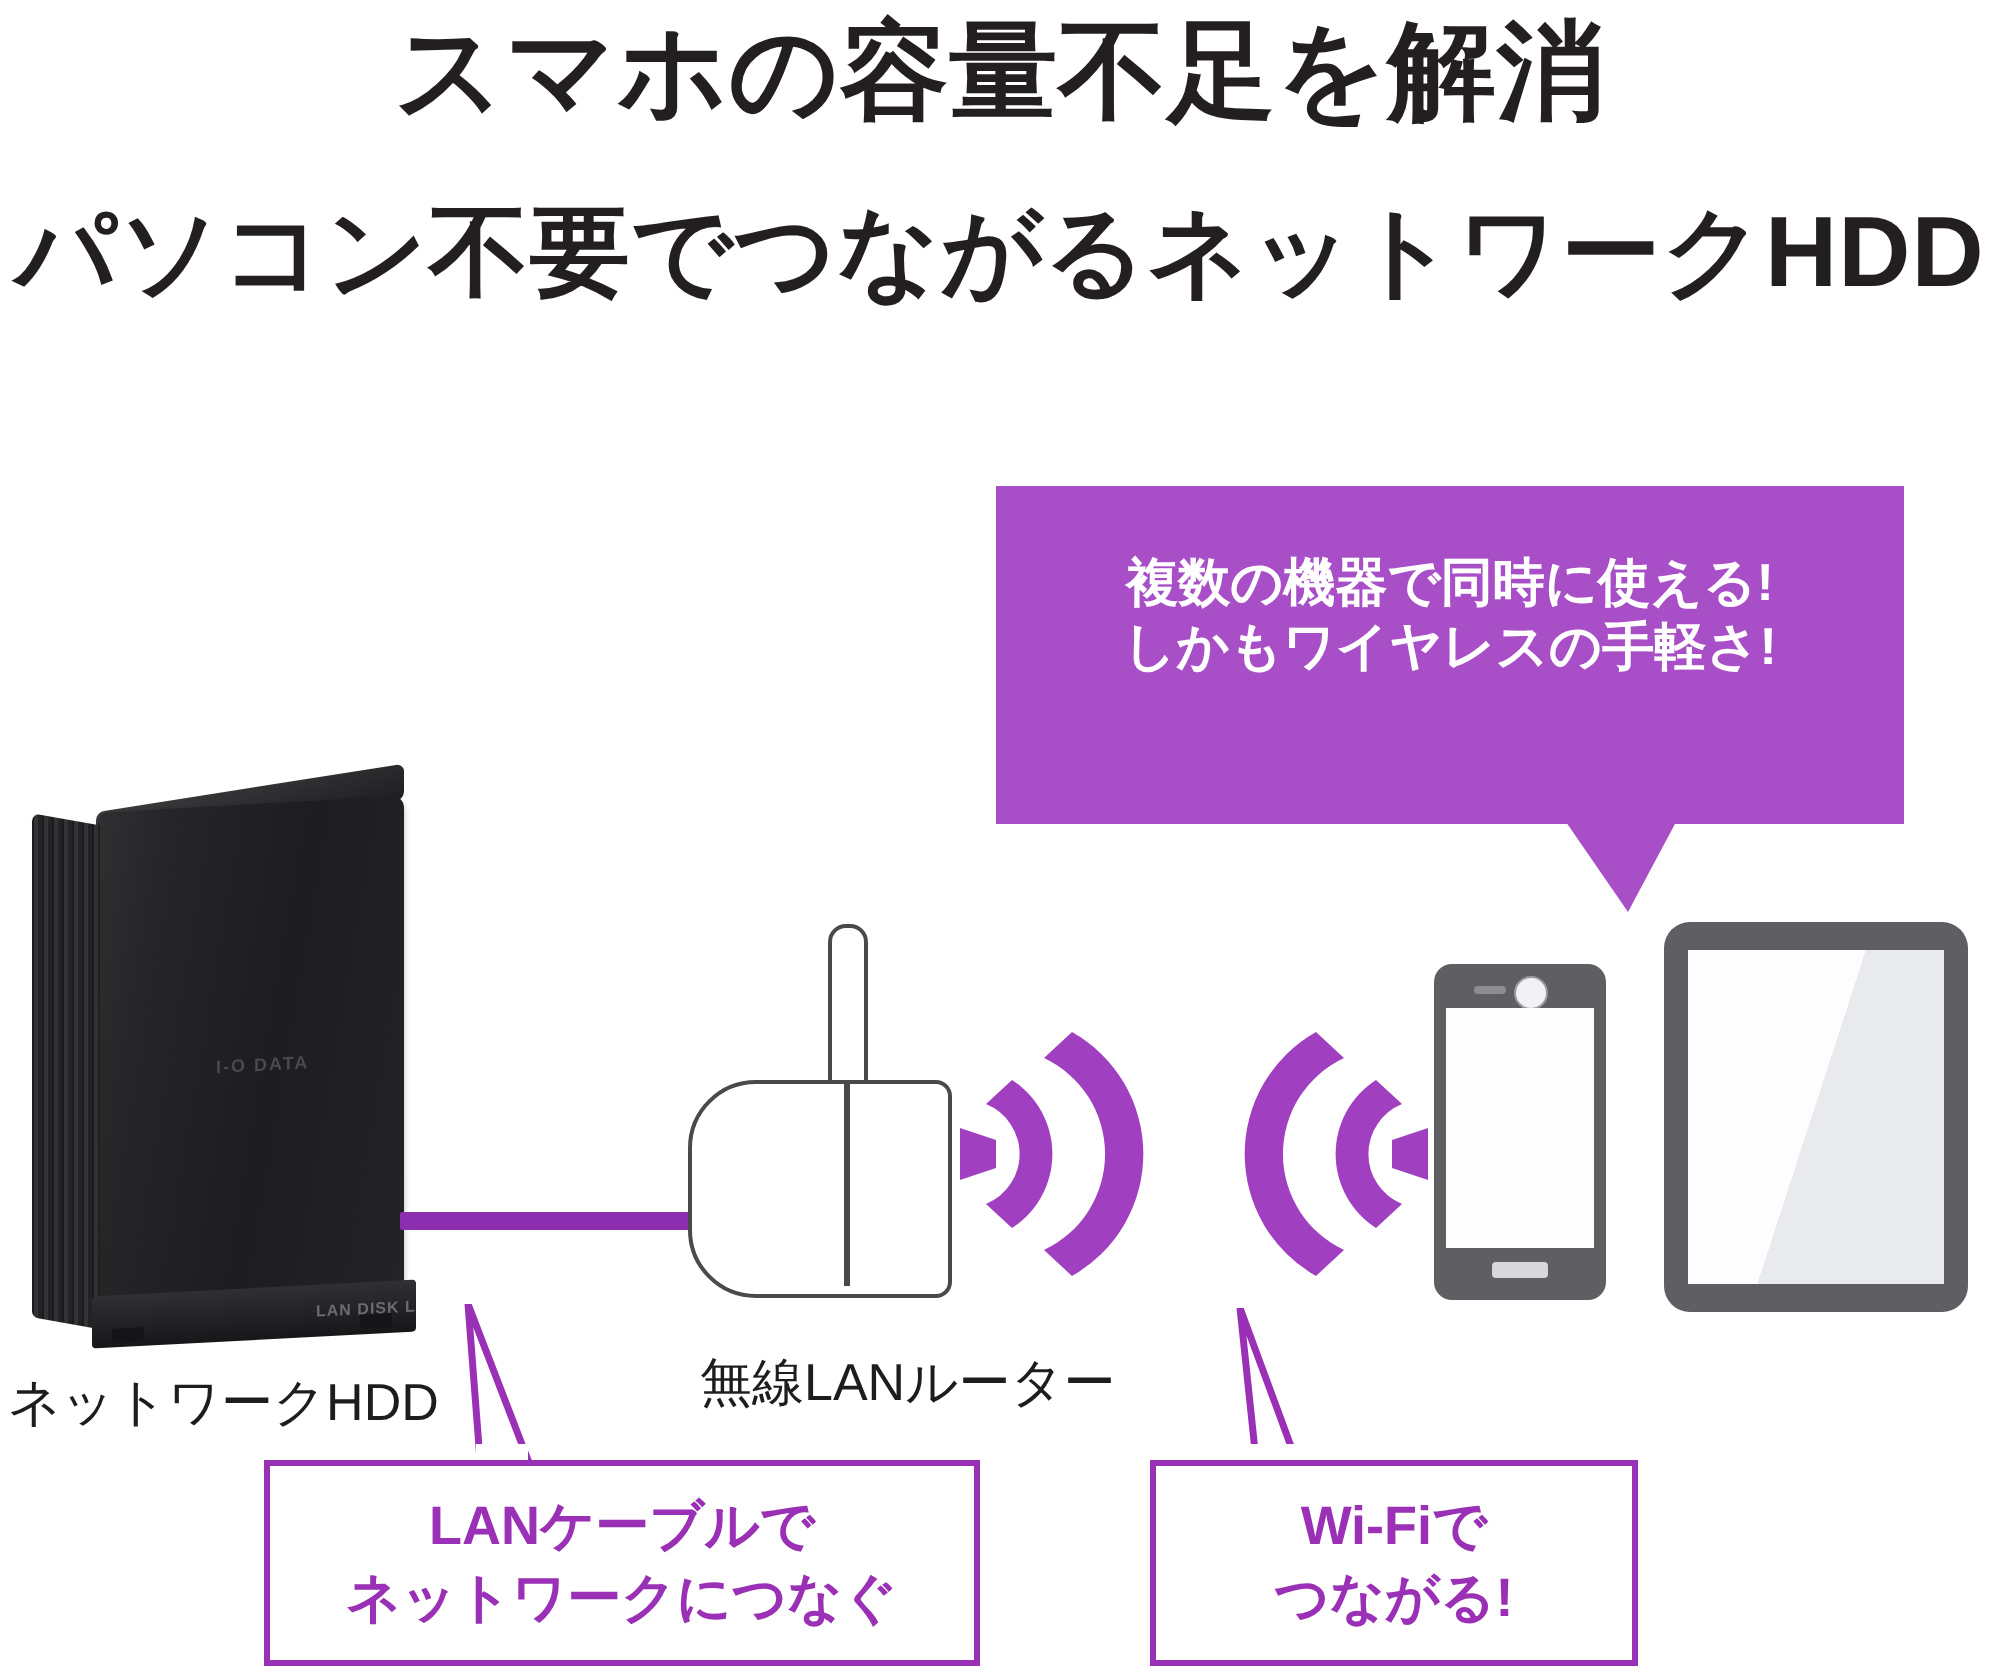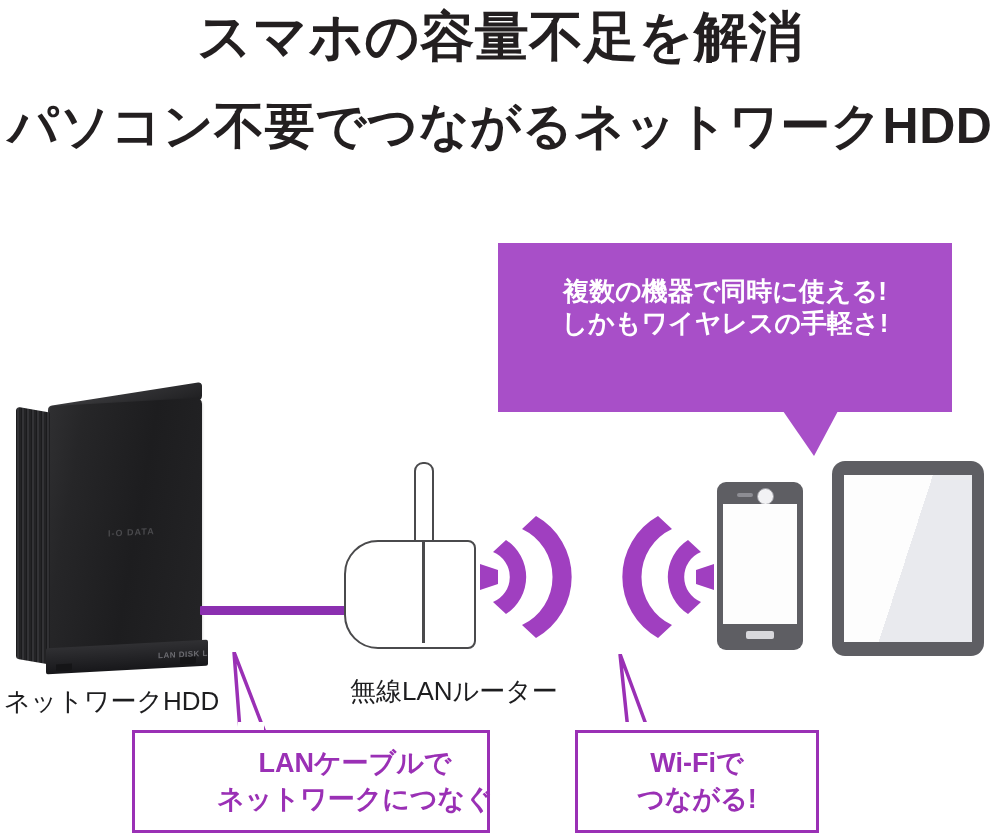--- a/index.html
+++ b/index.html
@@ -155,21 +155,21 @@
   
   .callout-outline{
     position:absolute;background:#ffffff;border:3.5px solid #9a30b5;
   }
   .callout-outline .txt{
     position:absolute;left:0;width:100%;text-align:center;
     color:#9a30b5;font-weight:bold;font-size:27px;line-height:36px;
     white-space:pre-line;
   }
   #callout-lan{left:132px;top:730px;width:352px;height:97px;}
-  #callout-lan .txt{top:12px;padding-left:44px;}
+  #callout-lan .txt{top:12px;}
   #callout-wifi{left:575px;top:730px;width:238px;height:97px;}
   #callout-wifi .txt{top:12px;}
   .callout-spike{position:absolute;}
 </style>
 </head>
 <body>
 
 <div id="stage">
 
   <div class="headline" id="headline-main">スマホの容量不足を解消</div>

